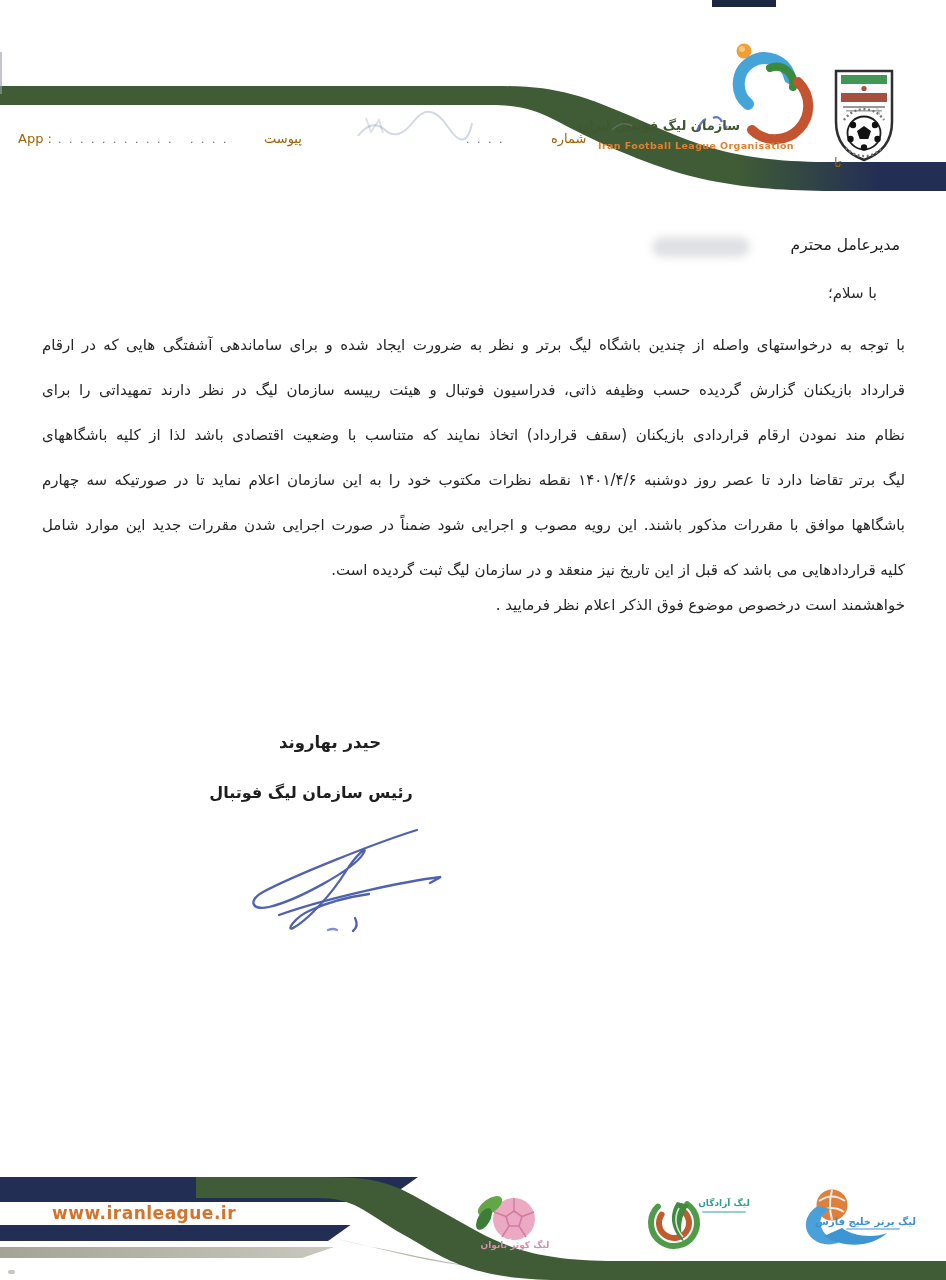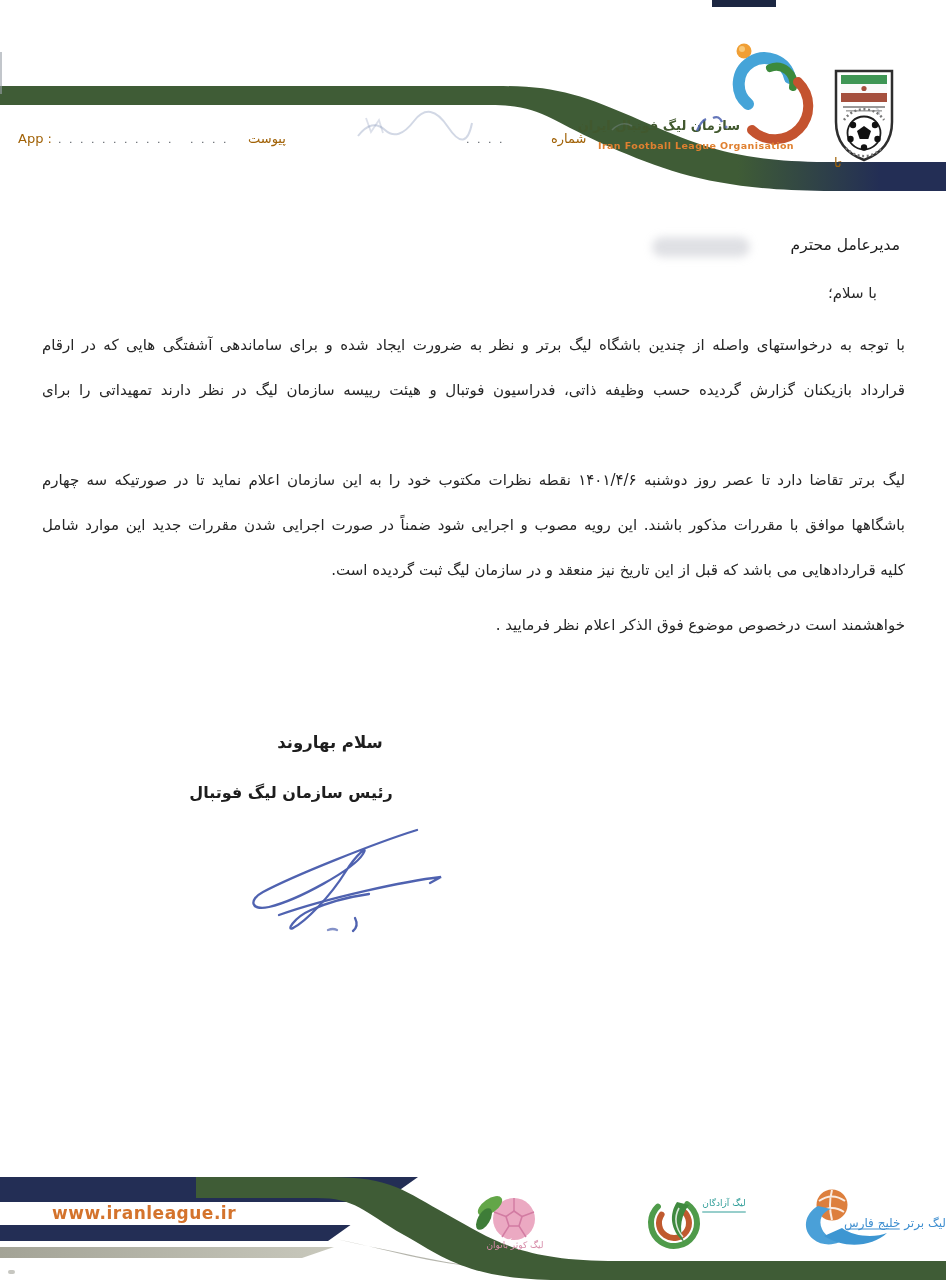--- a/index.html
+++ b/index.html
@@ -19,31 +19,31 @@
   .field.rtl{direction:rtl;}
   .dots{top:133px;font-size:11px;color:#5a5f66;letter-spacing:2px;white-space:nowrap;overflow:hidden;}
   
   .addressee{right:46px;top:236px;font-size:15.5px;font-weight:normal;color:#1c1c1c;direction:rtl;white-space:nowrap;}
   .smudge{left:652px;top:237px;width:98px;height:20px;border-radius:10px;
     background:rgba(150,152,165,.30);filter:blur(4px);}
   .salutation{right:69px;top:284px;font-size:15px;color:#2a2a2a;direction:rtl;white-space:nowrap;}
   .body-line{left:42px;width:863px;height:45px;direction:rtl;
     font-size:15px;color:#262626;text-align:justify;text-align-last:justify;white-space:nowrap;}
   .body-line.last{text-align:center;text-align-last:right;}
-  .closing{right:41px;top:616px;font-size:15px;color:#262626;direction:rtl;white-space:nowrap;}
+  .closing{right:41px;top:596px;font-size:15px;color:#262626;direction:rtl;white-space:nowrap;}
   .sig-name{left:240px;top:733px;width:180px;text-align:center;
     font-size:16.5px;font-weight:bold;color:#1e1e1e;direction:rtl;}
-  .sig-title{left:184px;top:783px;width:214px;text-align:center;
+  .sig-title{left:204px;top:783px;width:214px;text-align:center;
     font-size:16px;font-weight:bold;color:#1e1e1e;direction:rtl;}
   
   .url{left:52px;top:1203px;font-size:17px;font-weight:bold;color:#d4732c;letter-spacing:.5px;}
-  .flogo-label{font-weight:normal;white-space:nowrap;direction:rtl;text-align:center;}
+  .flogo-label{font-weight:bold;white-space:nowrap;direction:rtl;text-align:center;}
   .lbl-kowsar{left:460px;top:1240px;width:110px;font-size:9px;color:#d78ca9;}
   .lbl-azadegan{left:697px;top:1198px;width:54px;font-size:9px;color:#2f9d98;}
-  .lbl-gulf{left:880px;top:1216px;width:66px;font-size:12px;color:#3f8fd0;}
+  .lbl-gulf{left:850px;top:1216px;width:66px;font-size:10px;color:#3f8fd0;}
   .sub-rule{height:2px;border-radius:1px;opacity:.5;}
   
   .edge-mark{left:0;top:52px;width:2px;height:42px;background:#9aa0a8;opacity:.6;}
   .corner-dot{left:8px;top:1270px;width:7px;height:4px;background:#b9b9b2;border-radius:2px;opacity:.8;}
 </style>
 </head>
 <body>
 
 <div class="page">
 
@@ -85,21 +85,21 @@
     <circle cx="49.5" cy="73" r="3.2" fill="#111111"></circle>
     <circle cx="36" cy="81.5" r="3.2" fill="#111111"></circle>
     <path d="M16,54 A24,24 0 0,1 56,54" stroke="#777777" stroke-width="2.4" fill="none" stroke-dasharray="2 2.6"></path>
     <path d="M18,82 A24,24 0 0,0 54,82" stroke="#777777" stroke-width="2.4" fill="none" stroke-dasharray="2 2.6"></path>
   </svg>
 
   <span class="abs field" style="left:18px;">App :</span>
   <span class="abs dots" style="left:58px;width:120px;">. . . . . . . . . . . . .</span>
 
   <span class="abs dots" style="left:190px;width:62px;">. . . .</span>
-  <span class="abs field rtl" style="left:248px;">پیوست</span>
+  <span class="abs field rtl" style="left:264px;">پیوست</span>
   <span class="abs dots" style="left:466px;width:40px;">. . . .</span>
   <span class="abs field rtl" style="left:508px;margin-left:43px;">شماره</span>
   <span class="abs field rtl" style="left:834px;margin-top:24px;">تا</span>
 
   <svg class="abs" style="left:0;top:100px;" width="946" height="60" viewBox="0 0 946 60">
     <path d="M358,36 q14,-18 27,-6 t29,-9 t34,6 t24,-4" stroke="#7d8fb5" stroke-width="2" fill="none" opacity="0.35"></path>
     <path d="M366,18 l5,14 l8,-12 l4,13" stroke="#8a97ba" stroke-width="1.8" fill="none" opacity="0.3"></path>
     <path d="M612,30 q10,-10 20,-4" stroke="#9aa3b8" stroke-width="1.6" fill="none" opacity="0.3"></path>
     <path d="M697,31 q4,-10 9,-12" stroke="#4a5fae" stroke-width="2.4" fill="none" opacity="0.85"></path>
     <path d="M713,18 q6,-3 9,4" stroke="#4a5fae" stroke-width="2.4" fill="none" opacity="0.85"></path>
@@ -107,27 +107,28 @@
     <path d="M876,8 q4,2 3,7" stroke="#8a8f99" stroke-width="1.8" fill="none" opacity="0.4"></path>
   </svg>
 
   <div class="abs addressee">مدیرعامل محترم</div>
   <div class="abs smudge"></div>
 
   <div class="abs salutation">با سلام؛</div>
 
   <div class="abs body-line" style="top:336px;">با توجه به درخواستهای واصله از چندین باشگاه  لیگ برتر و نظر به ضرورت ایجاد شده و برای ساماندهی آشفتگی هایی که در ارقام</div>
   <div class="abs body-line" style="top:381px;">قرارداد بازیکنان گزارش گردیده حسب وظیفه ذاتی، فدراسیون فوتبال و هیئت رییسه سازمان لیگ در نظر دارند تمهیداتی را برای</div>
+  <div class="abs body-line" style="top:426px;">نظام مند نمودن ارقام قراردادی بازیکنان (سقف قرارداد) اتخاذ نمایند که متناسب با وضعیت اقتصادی باشد لذا از کلیه باشگاههای</div>
   <div class="abs body-line" style="top:471px;">لیگ برتر تقاضا دارد تا عصر روز دوشنبه ۱۴۰۱/۴/۶ نقطه نظرات مکتوب خود را به این سازمان اعلام نماید تا در صورتیکه سه چهارم</div>
   <div class="abs body-line" style="top:516px;">باشگاهها موافق با مقررات مذکور باشند. این رویه مصوب و اجرایی شود ضمناً در صورت اجرایی شدن مقررات جدید این موارد شامل</div>
   <div class="abs body-line last" style="top:561px;">کلیه قراردادهایی می باشد که قبل از این تاریخ نیز منعقد و در سازمان لیگ ثبت گردیده است.</div>
 
   <div class="abs closing">خواهشمند است درخصوص موضوع  فوق الذکر اعلام نظر فرمایید .</div>
 
-  <div class="abs sig-name">سلام بهاروند</div>
+  <div class="abs sig-name">حیدر بهاروند</div>
   <div class="abs sig-title">رئیس سازمان لیگ فوتبال</div>
 
   <svg class="abs" style="left:235px;top:818px;" width="230" height="120" viewBox="0 0 230 120">
     <g stroke="#3d52a8" stroke-width="2.3" fill="none" opacity="0.9" stroke-linecap="round">
       <path d="M182,12 C140,25 58,58 28,74 C13,82 16,93 34,89 C63,82 118,52 128,36 C134,26 122,36 111,53 C95,79 70,104 58,110"></path>
       <path d="M58,110 C51,114 58,100 76,92 C96,83 120,78 134,76"></path>
       <path d="M44,97 C92,80 170,63 206,59 L195,65"></path>
       <path d="M120,100 q4,8 -2,13"></path>
       <path d="M93,112 q5,-2 9,0" opacity="0.7"></path>
     </g>

